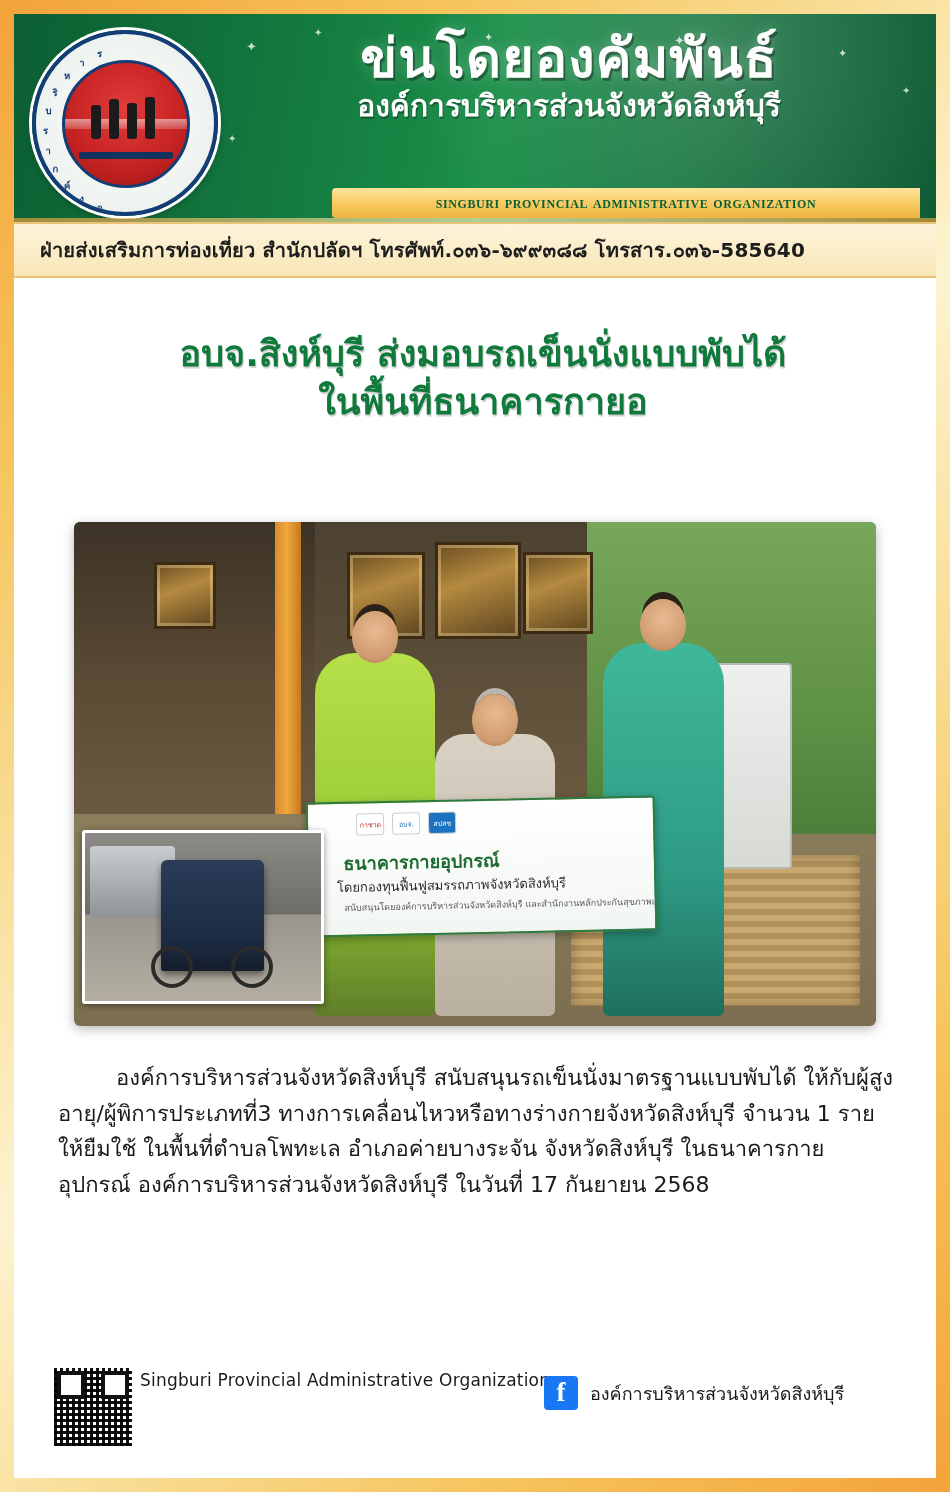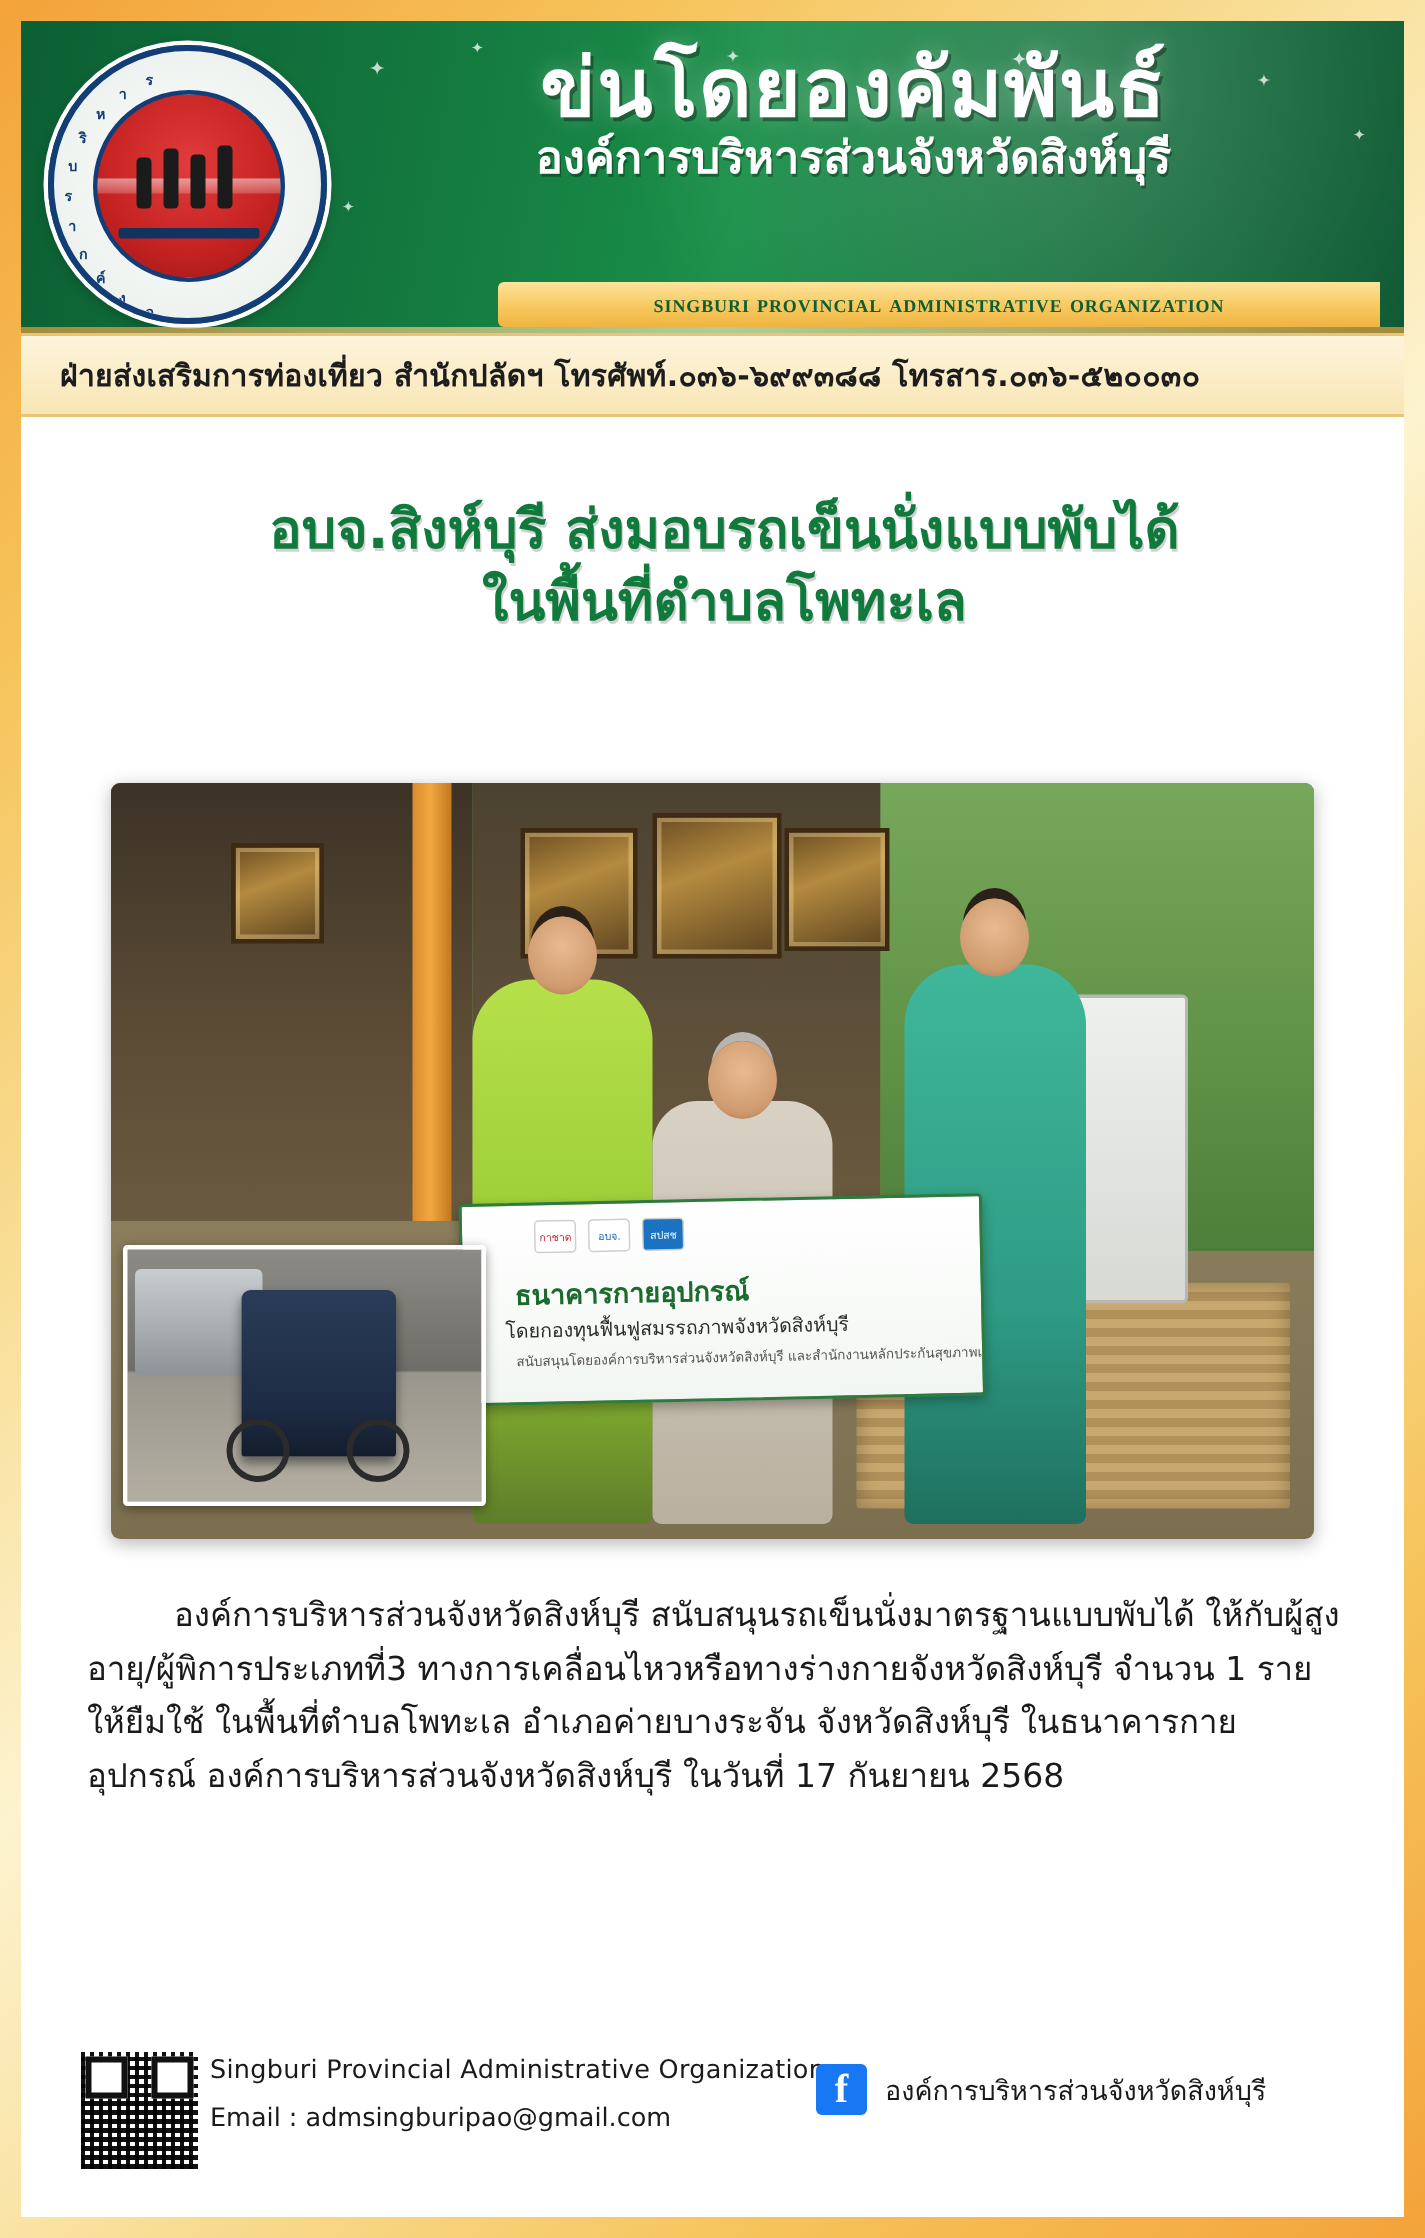--- a/index.html
+++ b/index.html
@@ -516,26 +516,26 @@
       <div class="title-main">ข่นโดยองคัมพันธ์</div>
       <div class="title-sub">องค์การบริหารส่วนจังหวัดสิงห์บุรี</div>
     </div>
 
     <div class="title-en-wrap">
       <div class="title-en">Singburi Provincial Administrative Organization</div>
     </div>
   </div>
 
   <div class="contact-strip">
-    <div class="contact-text">ฝ่ายส่งเสริมการท่องเที่ยว สำนักปลัดฯ  โทรศัพท์.๐๓๖-๖๙๙๓๘๘ โทรสาร.๐๓๖-๕๒๐๐๓๐</div>
+    <div class="contact-text">ฝ่ายส่งเสริมการท่องเที่ยว สำนักปลัดฯ  โทรศัพท์.๐๓๖-๖๙๙๓๘๘ โทรสาร.๐๓๖-585640</div>
   </div>
 
   <div class="headline">
     <div>อบจ.สิงห์บุรี ส่งมอบรถเข็นนั่งแบบพับได้</div>
-    <div>ในพื้นที่ตำบลโพทะเล</div>
+    <div>ในพื้นที่ธนาคารกายอ</div>
   </div>
 
   <div class="photo-card">
     <div class="photo" title="ภาพเจ้าหน้าที่ อบจ.สิงห์บุรี ส่งมอบรถเข็นนั่งให้ผู้ป่วยพร้อมป้ายธนาคารกายอุปกรณ์">
       <div class="wall-left"></div>
       <div class="wall-mid"></div>
       <div class="wall-right"></div>
       <div class="pillar"></div>
 
       <div class="frame-pic" style="left:34%; top:6%; width:9%; height:16%;"></div>
@@ -576,21 +576,20 @@
       </div>
     </div>
   </div>
 
   <div class="body-text">องค์การบริหารส่วนจังหวัดสิงห์บุรี สนับสนุนรถเข็นนั่งมาตรฐานแบบพับได้ ให้กับผู้สูงอายุ/ผู้พิการประเภทที่3 ทางการเคลื่อนไหวหรือทางร่างกายจังหวัดสิงห์บุรี จำนวน 1 ราย ให้ยืมใช้ ในพื้นที่ตำบลโพทะเล อำเภอค่ายบางระจัน  จังหวัดสิงห์บุรี ในธนาคารกายอุปกรณ์ องค์การบริหารส่วนจังหวัดสิงห์บุรี ในวันที่ 17 กันยายน 2568</div>
 
   <div class="footer">
     <div class="qr" title="QR code"></div>
     <div class="org-lines">
       <div class="org-name">Singburi Provincial Administrative Organization</div>
-      <div class="org-email">Email : admsingburipao@gmail.com</div>
     </div>
     <div class="fb-block">
       <div class="fb-icon">f</div>
       <div class="fb-name">องค์การบริหารส่วนจังหวัดสิงห์บุรี</div>
     </div>
   </div>
 
 </div>
 
 </body></html>

